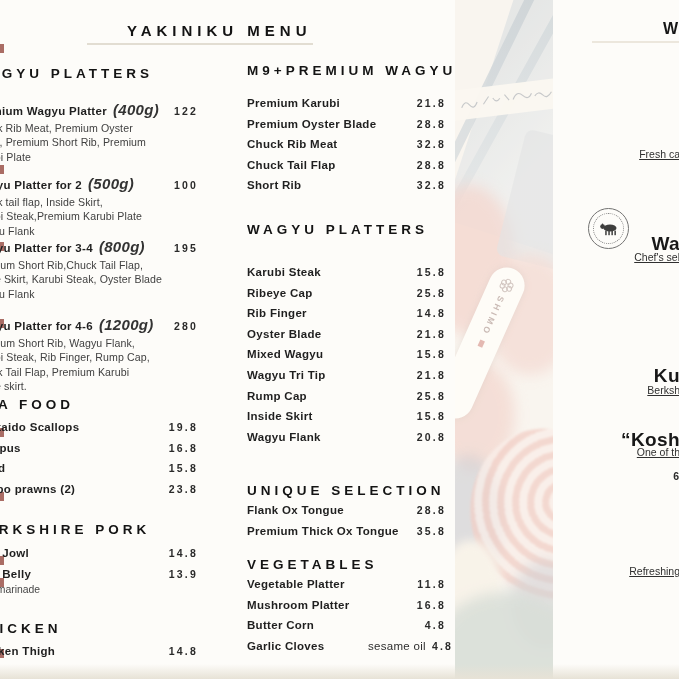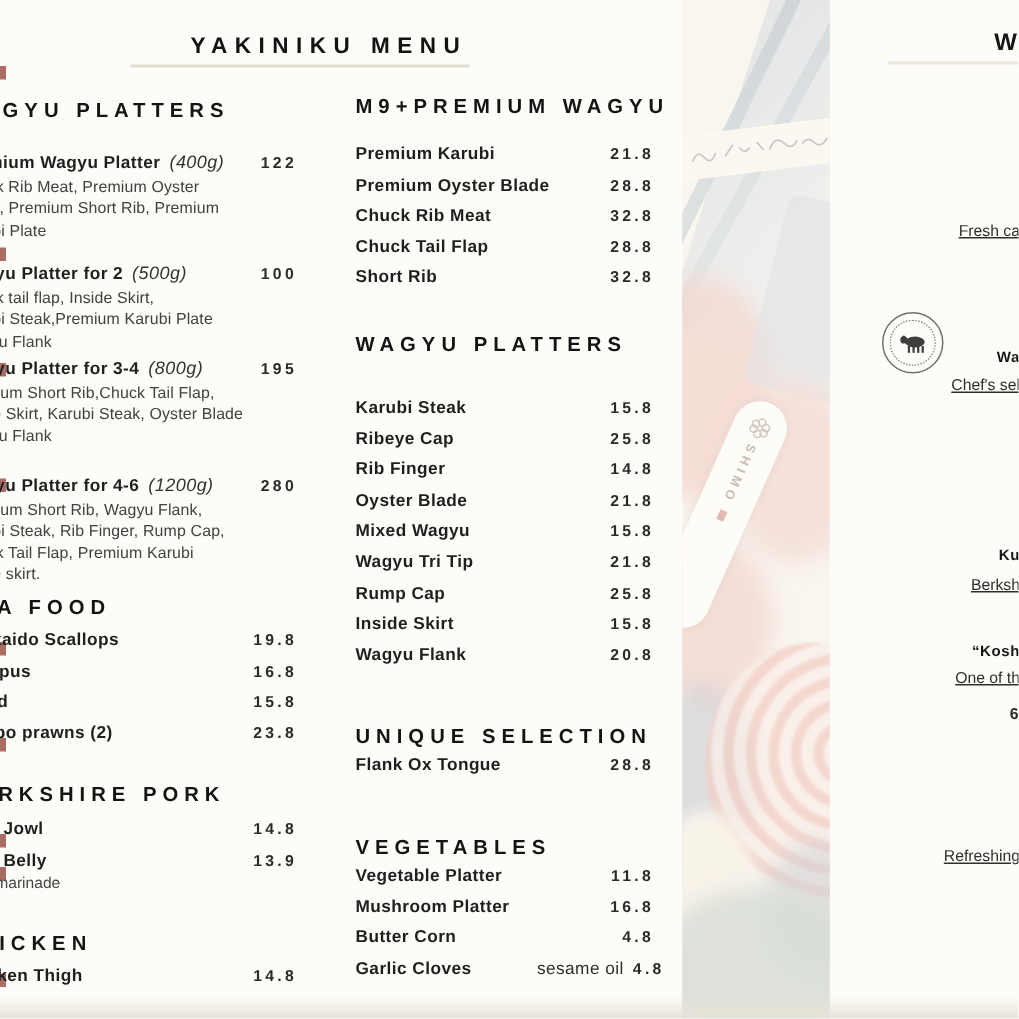--- a/index.html
+++ b/index.html
@@ -18,29 +18,29 @@
   .title-rule{left:87px;top:43px;width:226px;height:2px;background:#e2ddd2;}
   
   .col{top:0;height:679px;}
   .sec-heading{
     font-size:13.5px;font-weight:bold;letter-spacing:4px;color:#141414;white-space:nowrap;
   }
   .sub-heading{font-size:12.5px;font-weight:bold;letter-spacing:.4px;color:#222;white-space:nowrap;}
   .row{display:flex;justify-content:space-between;align-items:baseline;}
   .nm{font-size:11.5px;font-weight:bold;letter-spacing:.3px;color:#1f1f1f;white-space:nowrap;}
   .nm .lite{font-weight:normal;color:#2e2e2e;margin-left:40px;}
-  .wt{font-style:italic;font-weight:normal;font-size:12px;color:#333;margin-left:6px;margin-top:41px;}
+  .wt{font-style:italic;font-weight:bold;font-size:15px;color:#333;margin-left:6px;margin-top:41px;}
   .pr{font-size:10.5px;font-weight:bold;letter-spacing:2.2px;color:#2a2a2a;white-space:nowrap;margin-left:6px;}
   .desc{font-size:10.6px;color:#414141;line-height:14.4px;letter-spacing:.1px;white-space:nowrap;margin-top:3px;}
   .list .row{margin-bottom:8.6px;}
   .note{font-size:10.4px;color:#474747;margin-top:-4px;}
   
   .left-col{left:-28px;width:226px;}
   
-  .mid-col{left:237px;width:199px;text-decoration:underline;}
+  .mid-col{left:247px;width:199px;text-decoration:underline;}
   
   .edge-mark{left:0;width:4px;height:9px;background:#8e3d33;opacity:.75;}
   
   .photo-strip{left:455px;top:0;width:98px;height:679px;overflow:hidden;background:#f7f2ea;}
   .photo-strip .abs{position:absolute;}
   .chop-shadow{top:-25px;left:26px;width:130px;height:270px;
     background:linear-gradient(115deg,#cdd4d7 15%,#e4e8e9 65%);
     transform:rotate(18deg);opacity:.75;}
   .chop1{top:-35px;left:16px;width:9px;height:290px;border-radius:4px;
     background:linear-gradient(#a9b6be,#ced5d8);transform:rotate(26deg);opacity:.8;}
@@ -65,21 +65,21 @@
   .rose-shadow1{top:455px;left:-25px;width:75px;height:130px;background:#a9aeb9;opacity:.55;}
   .rose-shadow2{top:560px;left:55px;width:70px;height:90px;background:#b0b4bd;opacity:.5;}
   .cream-blob{top:540px;left:-14px;width:60px;height:85px;background:#f6efe1;filter:blur(5px);}
   .bottom-green{top:592px;left:-22px;width:150px;height:115px;background:#c2cdc4;opacity:.85;}
   .wash{top:0;left:0;right:0;bottom:0;background:rgba(252,250,246,.38);}
   
   .right-page{left:553px;top:0;width:126px;height:679px;}
   .rp-heading{top:20px;right:-2px;font-size:16px;font-weight:bold;letter-spacing:3px;color:#161616;}
   .rp-rule{top:41px;left:39px;right:0;height:2px;background:#ece7dd;position:absolute;}
   .rp-caption{font-size:10.5px;color:#2f2f2f;white-space:nowrap;right:-1px;text-decoration:underline;}
-  .rp-title{font-size:10px;font-weight:bold;color:#181818;white-space:nowrap;right:-1px;letter-spacing:.4px;}
+  .rp-title{font-size:19px;font-weight:bold;color:#181818;white-space:nowrap;right:-1px;letter-spacing:.4px;}
   .rp-price{font-size:10.5px;font-weight:bold;letter-spacing:2px;right:-2px;color:#2a2a2a;}
   
   .stamp{left:588px;top:208px;width:39px;height:39px;border-radius:50%;
     border:1.3px solid #5a5a5a;display:flex;align-items:center;justify-content:center;opacity:.85;}
   .stamp-inner{width:29px;height:29px;border-radius:50%;border:1px dotted #777;
     display:flex;align-items:center;justify-content:center;}
   
   .bottom-bar{left:0;bottom:0;width:679px;height:15px;
     background:linear-gradient(to bottom, rgba(233,228,216,0), #e7e2d6);}
 </style>
@@ -258,20 +258,24 @@
         <span class="nm">Wagyu Flank</span>
         <span class="pr">20.8</span>
       </div>
   </div>
 
   <div class="abs sec-heading" style="top:483px">UNIQUE SELECTION</div>
   <div class="abs list" style="top:504px;width:199px">
     <div class="row">
         <span class="nm">Flank Ox Tongue</span>
         <span class="pr">28.8</span>
+      </div>
+    <div class="row">
+        <span class="nm">Premium Thick Ox Tongue</span>
+        <span class="pr">35.8</span>
       </div>
   </div>
 
   <div class="abs sec-heading" style="top:557px">VEGETABLES</div>
   <div class="abs list" style="top:578px;width:199px">
     <div class="row">
         <span class="nm">Vegetable Platter</span>
         <span class="pr">11.8</span>
       </div>
     <div class="row">

